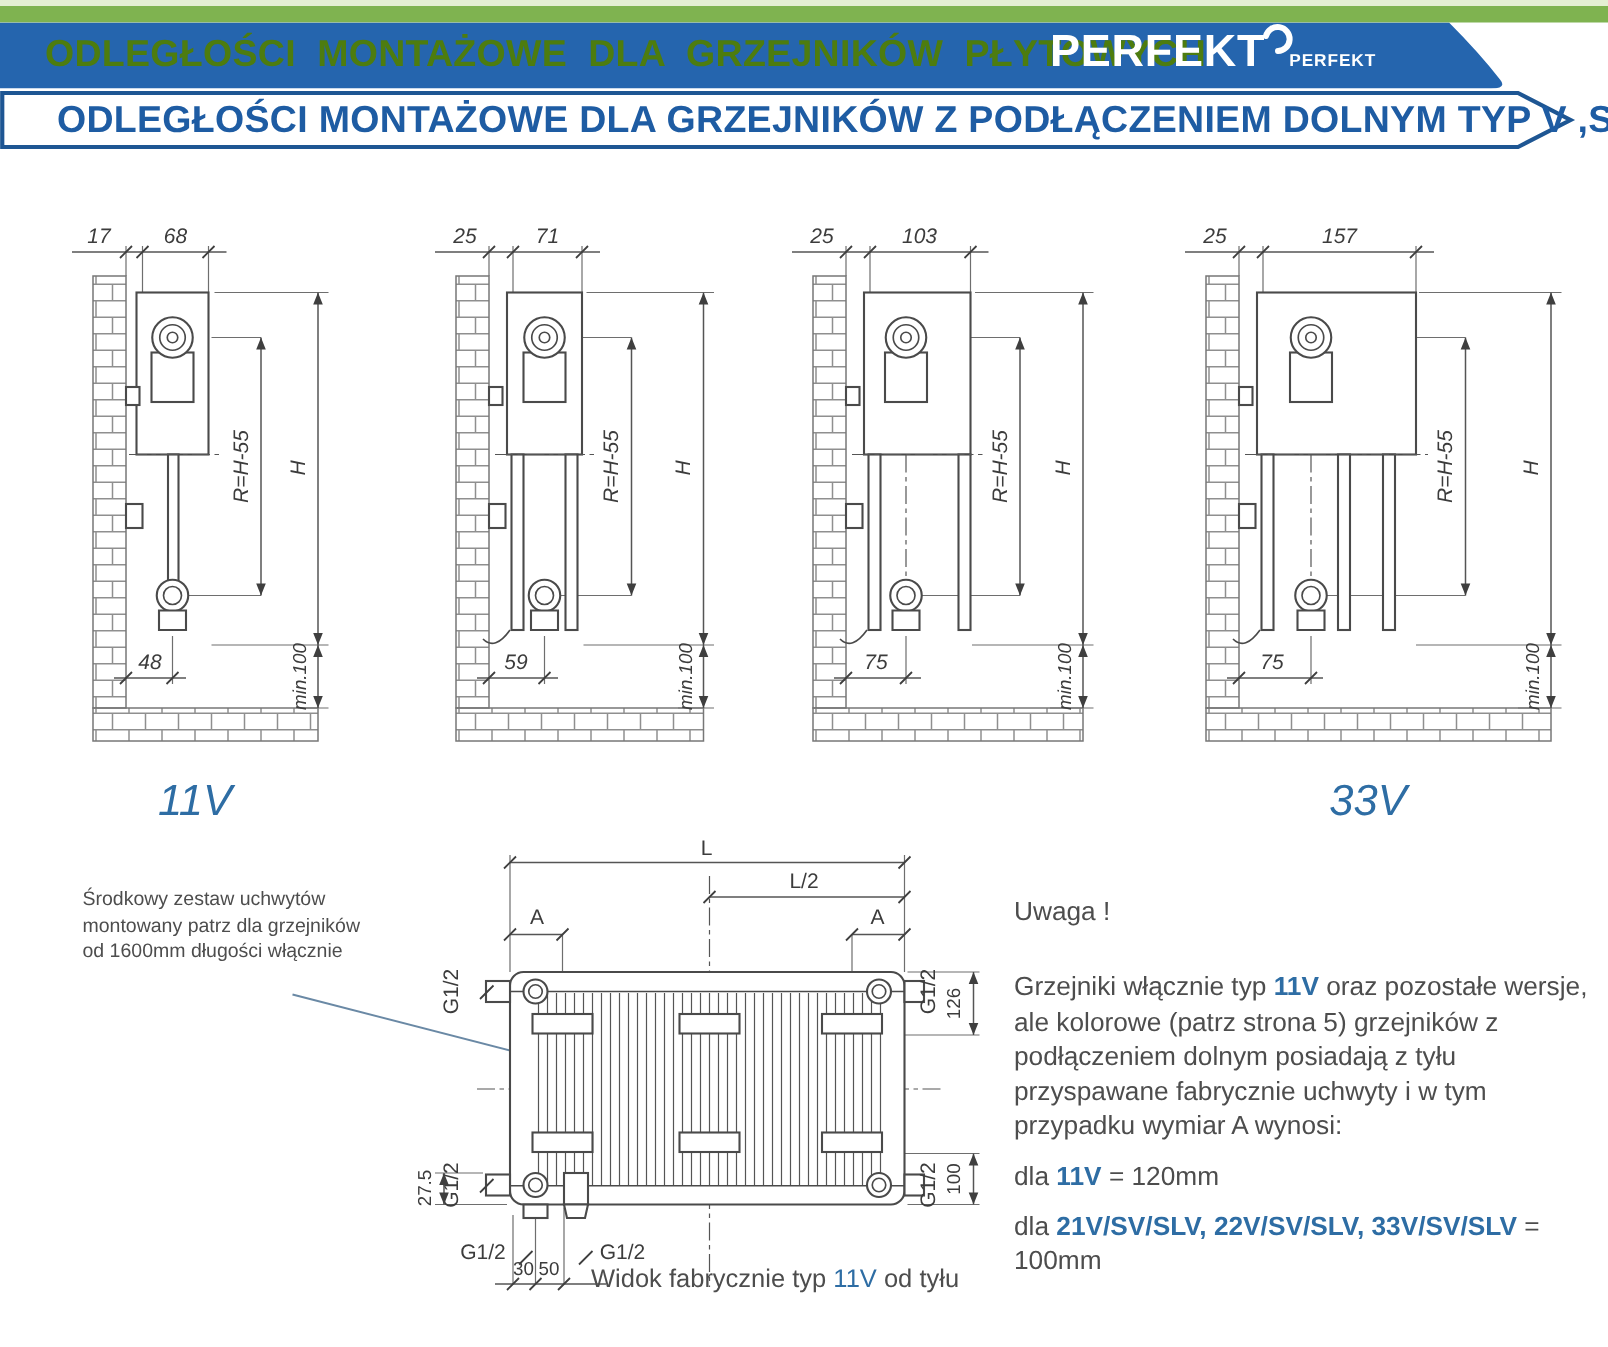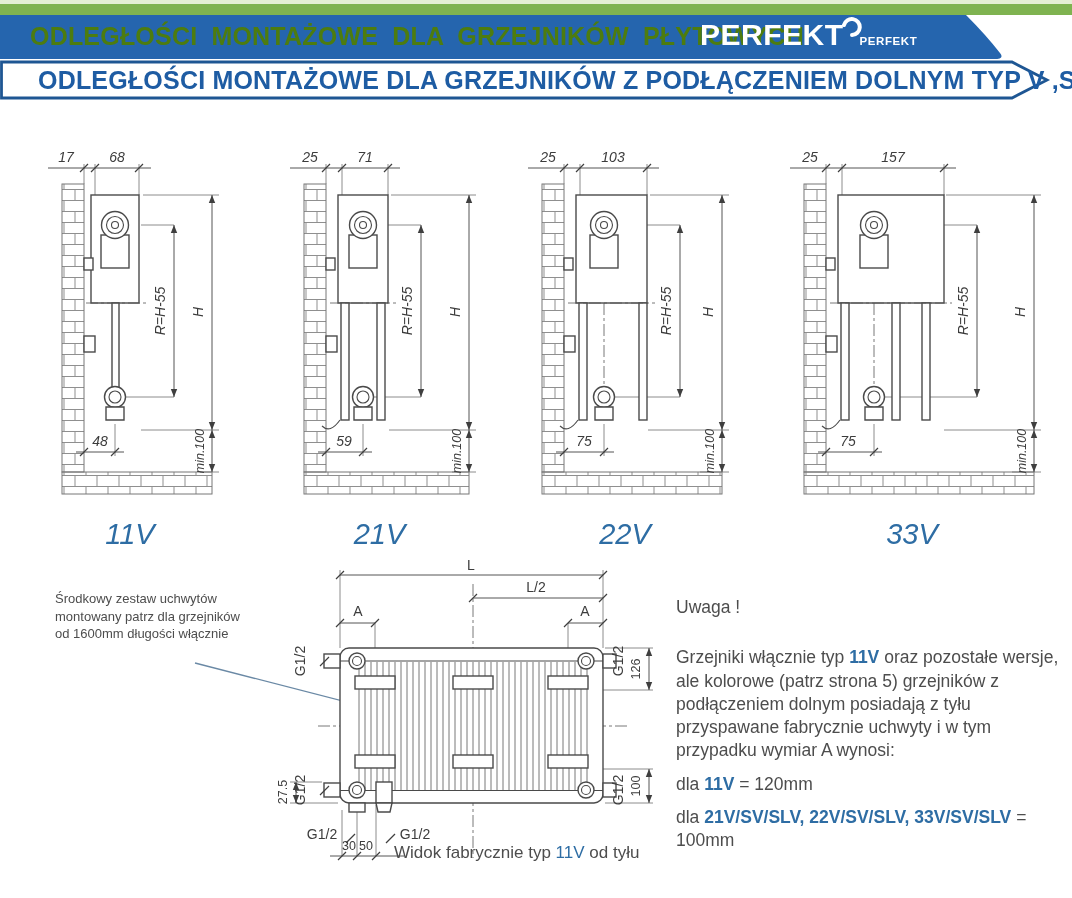--- a/index.html
+++ b/index.html
@@ -175,21 +175,20 @@
         <path d="M207 290 V332"></path>
         <path class="ar" d="M207 290 l-3.2 8 h6.4 z M207 332 l-3.2 -8 h6.4 z"></path>
       </g>
       <text class="dts" transform="rotate(-90 199 311)" x="199" y="311">min.100</text>
       <g class="d">
         <path d="M56 312 H110"></path>
         <path class="tk" d="M60 316 l8 -8 M97 316 l8 -8"></path>
       </g>
       <text class="dt" x="82" y="306">59</text>
     </svg>
-    <div class="type-label">21V</div>
   </div>
 
   <div class="diag" id="d3">
     <svg viewBox="0 0 250 375" width="250" height="375">
       <defs>
         <pattern id="bp3" width="22" height="22" patternUnits="userSpaceOnUse">
           <path d="M0 5.5 H22 M0 16.5 H22 M11 5.5 V16.5 M0 0 V5.5 M0 16.5 V22 M22 0 V5.5 M22 16.5 V22" stroke="#8f8f8f" stroke-width="1" fill="none"></path>
         </pattern>
       </defs>
       <g class="x">
@@ -234,21 +233,20 @@
         <path d="M222 290 V332"></path>
         <path class="ar" d="M222 290 l-3.2 8 h6.4 z M222 332 l-3.2 -8 h6.4 z"></path>
       </g>
       <text class="dts" transform="rotate(-90 214 311)" x="214" y="311">min.100</text>
       <g class="d">
         <path d="M56 312 H114"></path>
         <path class="tk" d="M60 316 l8 -8 M100 316 l8 -8"></path>
       </g>
       <text class="dt" x="84" y="306">75</text>
     </svg>
-    <div class="type-label">22V</div>
   </div>
 
   <div class="diag" id="d4">
     <svg viewBox="0 0 300 375" width="300" height="375">
       <defs>
         <pattern id="bp4" width="22" height="22" patternUnits="userSpaceOnUse">
           <path d="M0 5.5 H22 M0 16.5 H22 M11 5.5 V16.5 M0 0 V5.5 M0 16.5 V22 M22 0 V5.5 M22 16.5 V22" stroke="#8f8f8f" stroke-width="1" fill="none"></path>
         </pattern>
       </defs>
       <g class="x">

